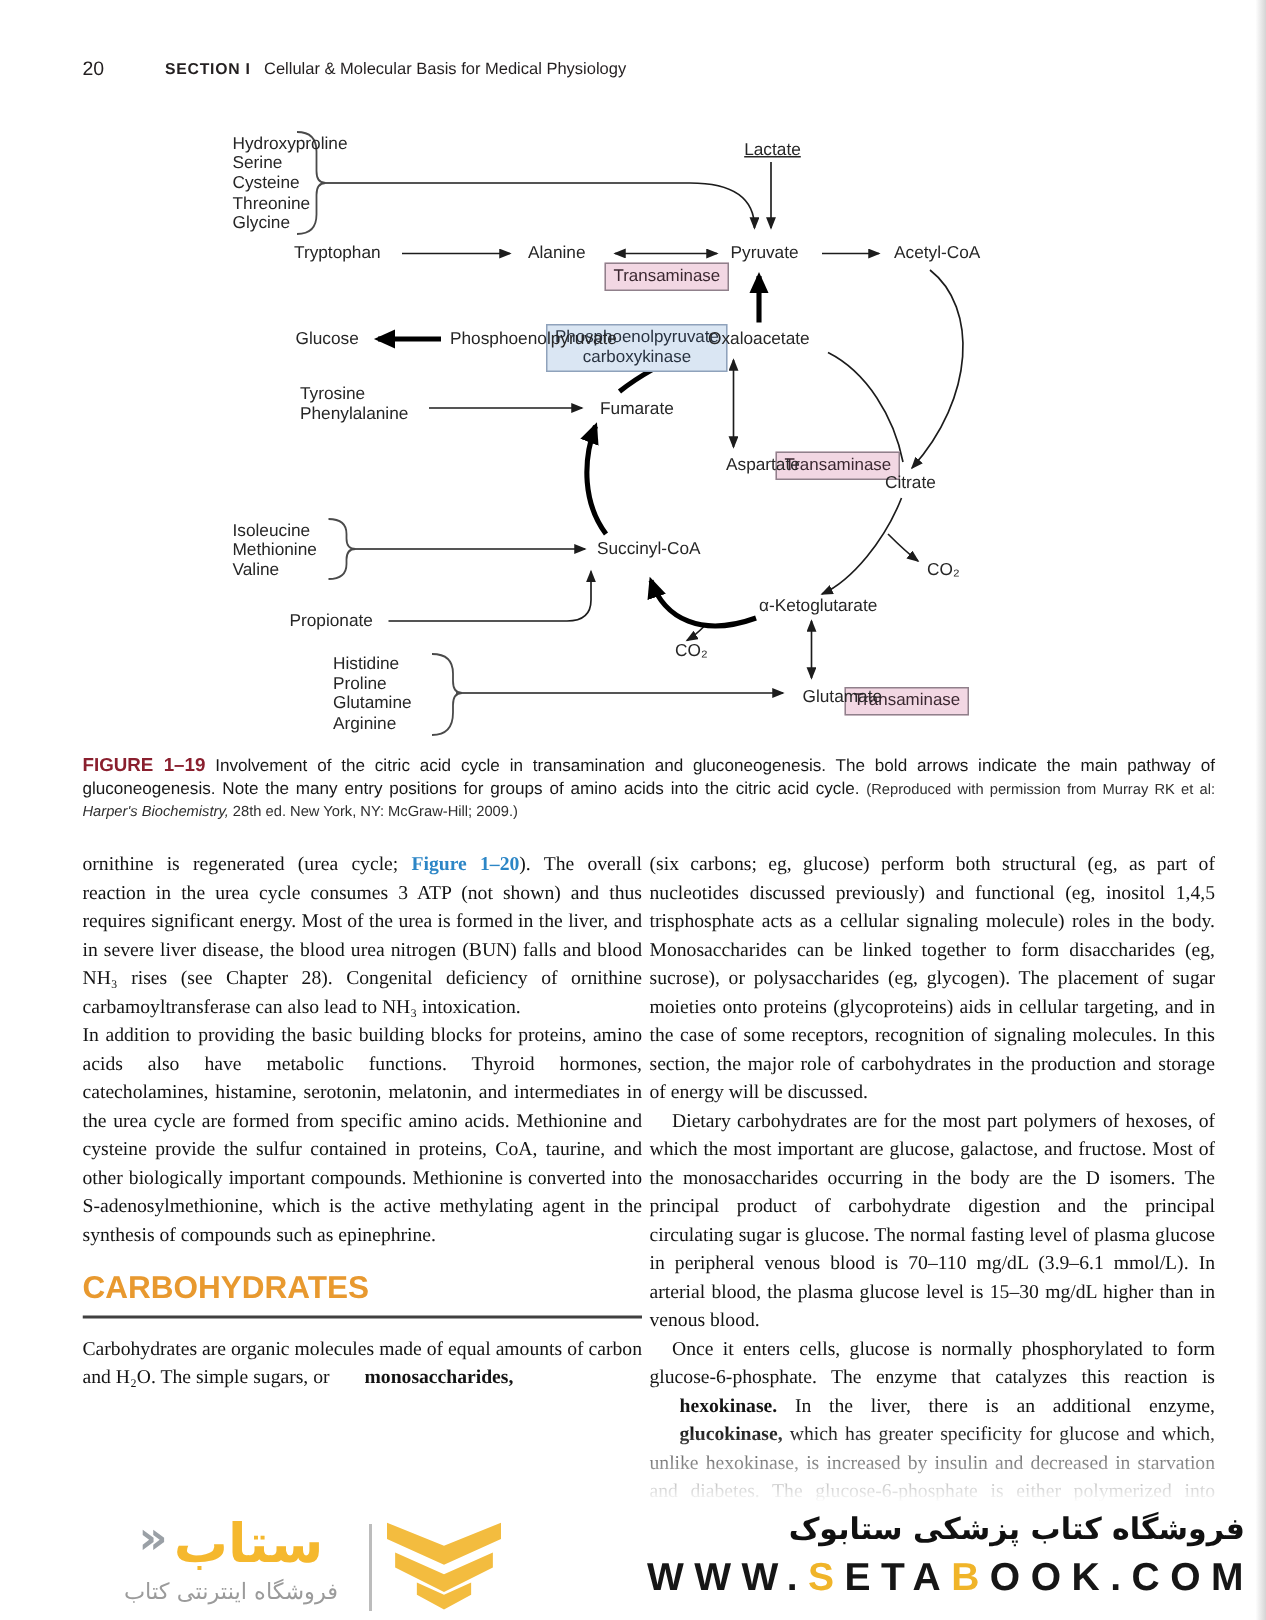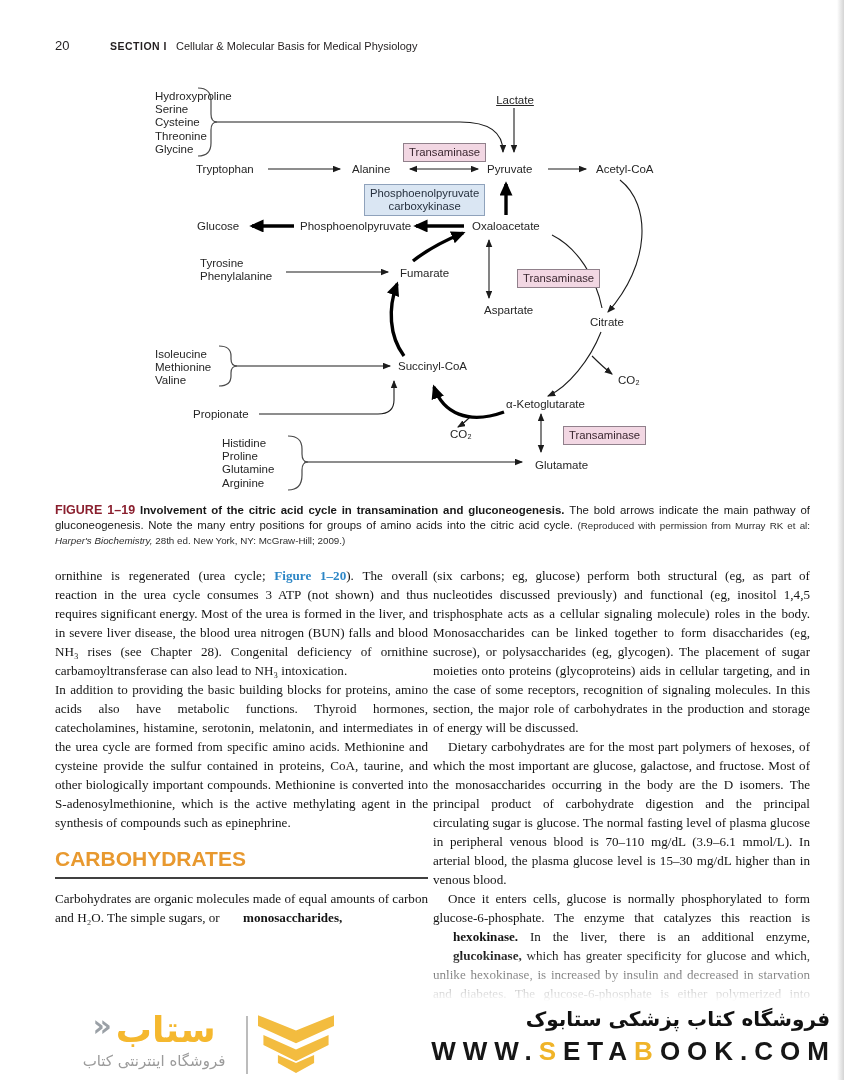--- a/index.html
+++ b/index.html
@@ -15,29 +15,29 @@
   .hdr .seclabel{position:absolute;left:110px;top:2px;font-size:10.5px;font-weight:bold;letter-spacing:.5px;}
   .hdr .sectitle{position:absolute;left:176px;top:2px;font-size:11px;}
 
   
   .dlayer{position:absolute;left:0;top:0;width:844px;height:1080px;pointer-events:none;}
   .dlabel{position:absolute;font-family:"Liberation Sans",sans-serif;font-size:11.5px;
           color:#262626;line-height:13.2px;white-space:nowrap;}
   .center{text-align:center;text-decoration:underline;}
   .ebox{position:absolute;font-family:"Liberation Sans",sans-serif;font-size:11.3px;line-height:13px;
         color:#3a2730;text-align:center;border:1px solid #90808b;background:#f2d7e3;
-        padding:2px 5px;box-sizing:border-box;white-space:nowrap;}
+        padding:2px 5px;box-sizing:border-box;white-space:nowrap;margin-top:32px;}
   .ebox.blue{background:#dae6f3;border-color:#8fa2bb;color:#27313f;}
 
   
   .figcap{position:absolute;left:55px;top:503px;width:755px;
           font-family:"Liberation Sans",sans-serif;font-size:11.4px;line-height:14.6px;
           color:#181818;text-align:justify;}
   .rt-figno{color:#8a1f2e;font-weight:bold;font-size:12.5px;}
-  .rt-capbold{font-weight:bold;}
+  .rt-capbold{font-weight:normal;}
   .rt-small{font-size:9.8px;color:#2e2e2e;}
   .rt-smallitalic{font-size:9.8px;color:#2e2e2e;font-style:italic;}
 
   
   .col{position:absolute;top:566px;font-size:13.1px;line-height:19px;
        text-align:justify;color:#141414;height:442px;overflow:hidden;}
   .col-left{left:55px;width:373px;}
   .col-right{left:433px;width:377px;}
   .col p{margin:0;}
   .col p.ind{text-indent:15px;}

